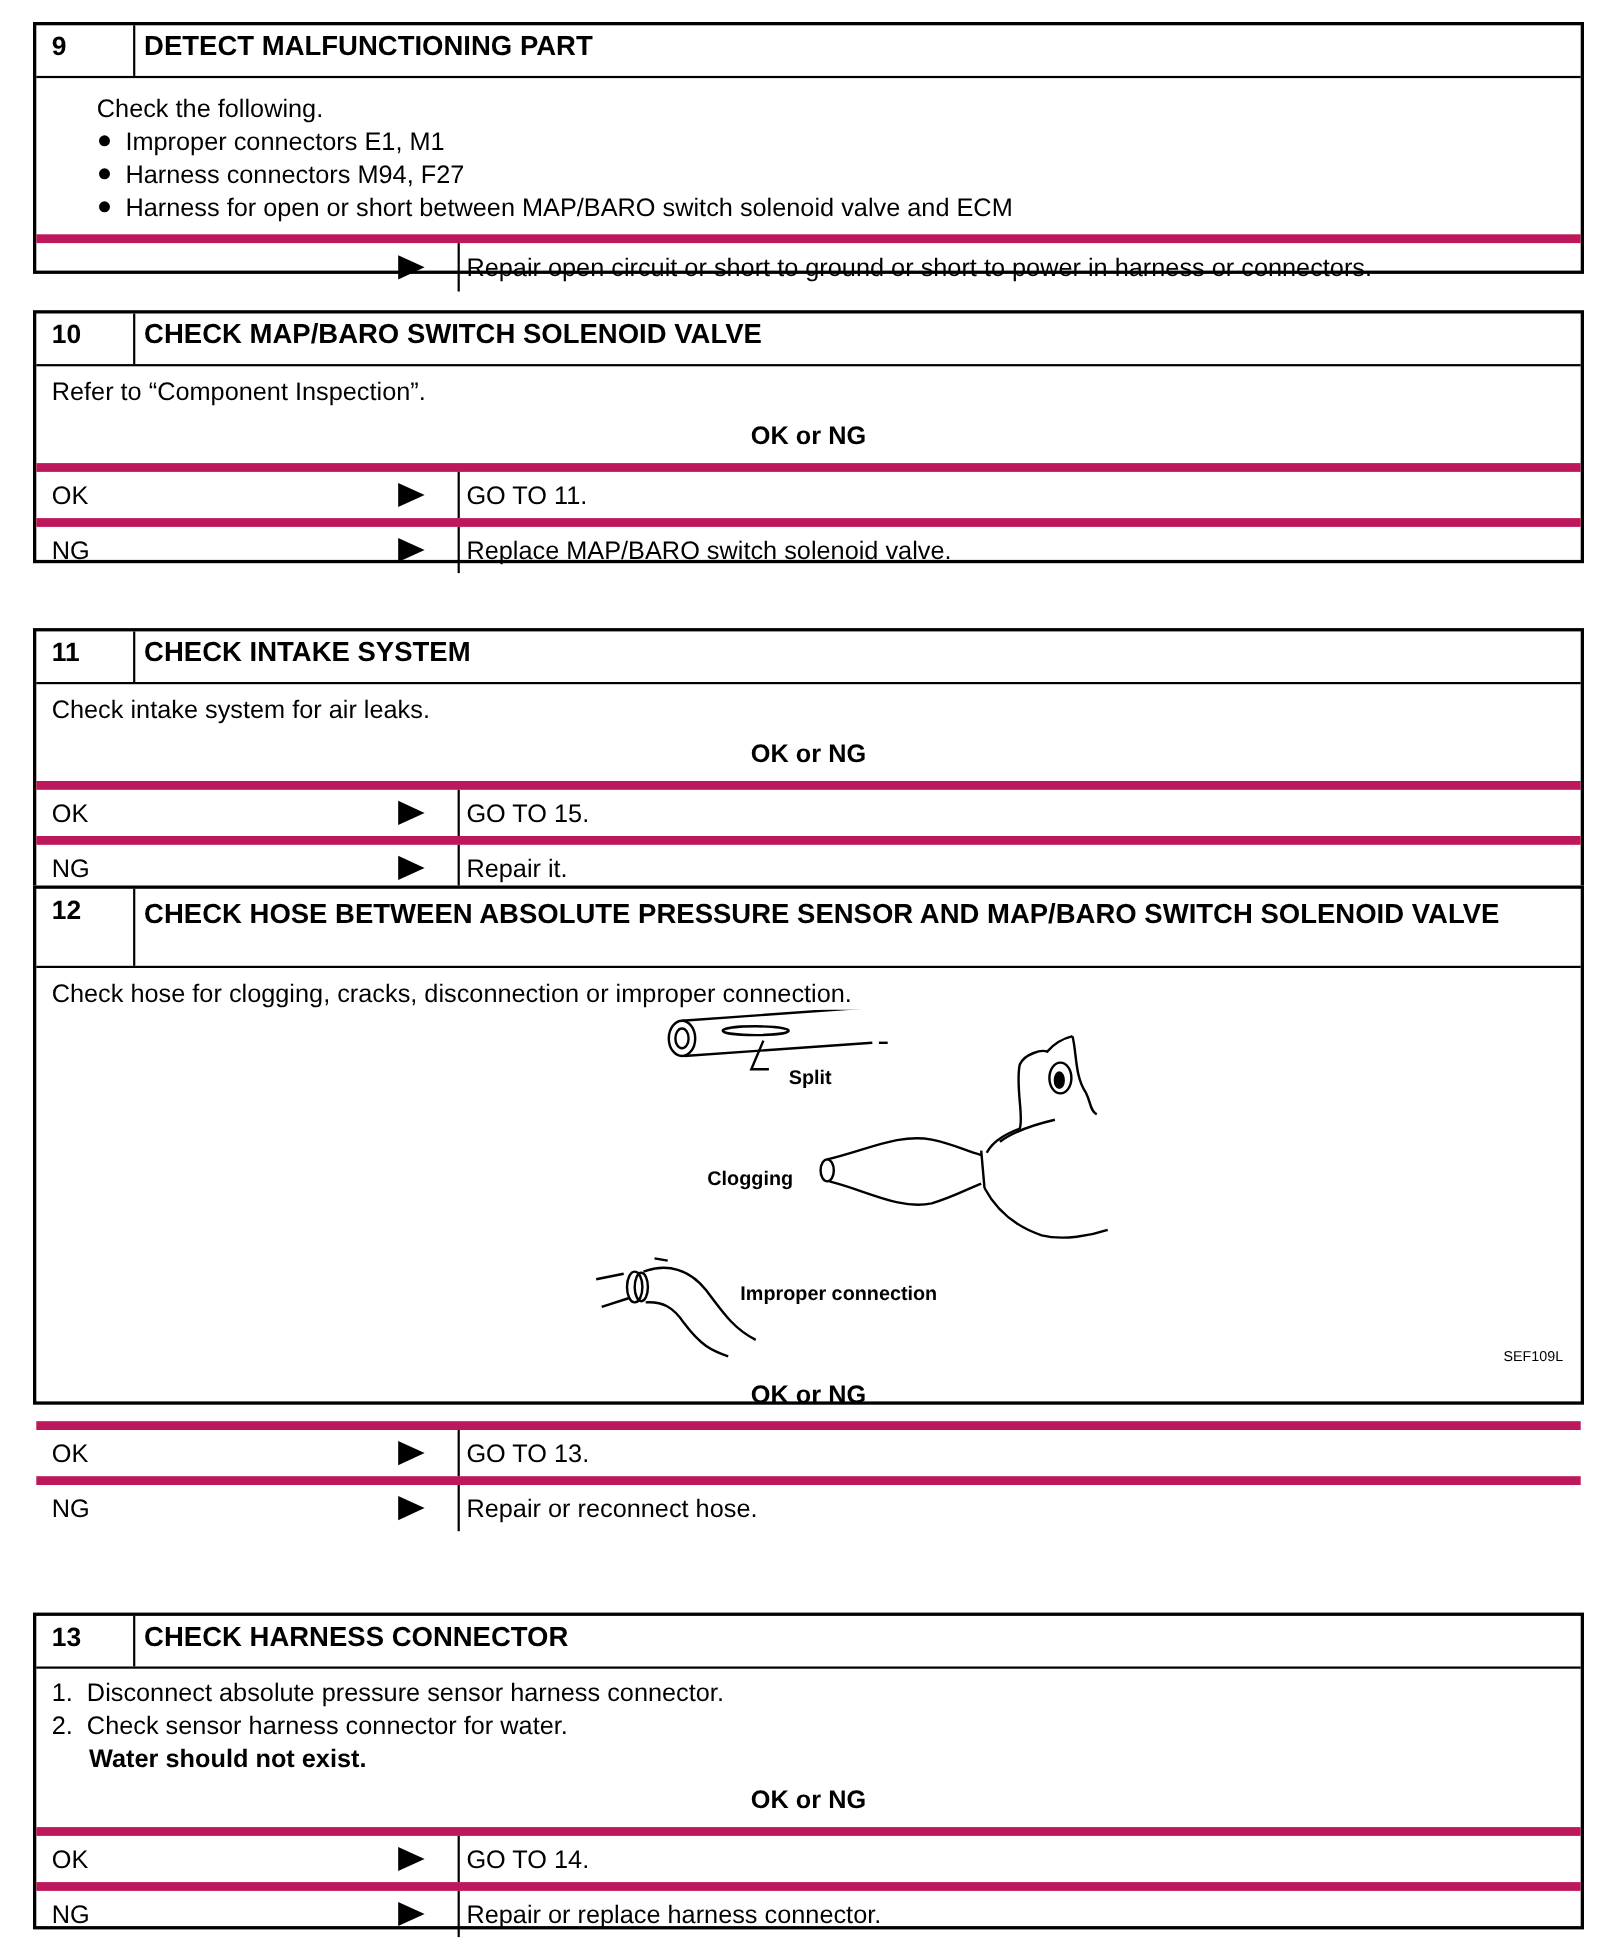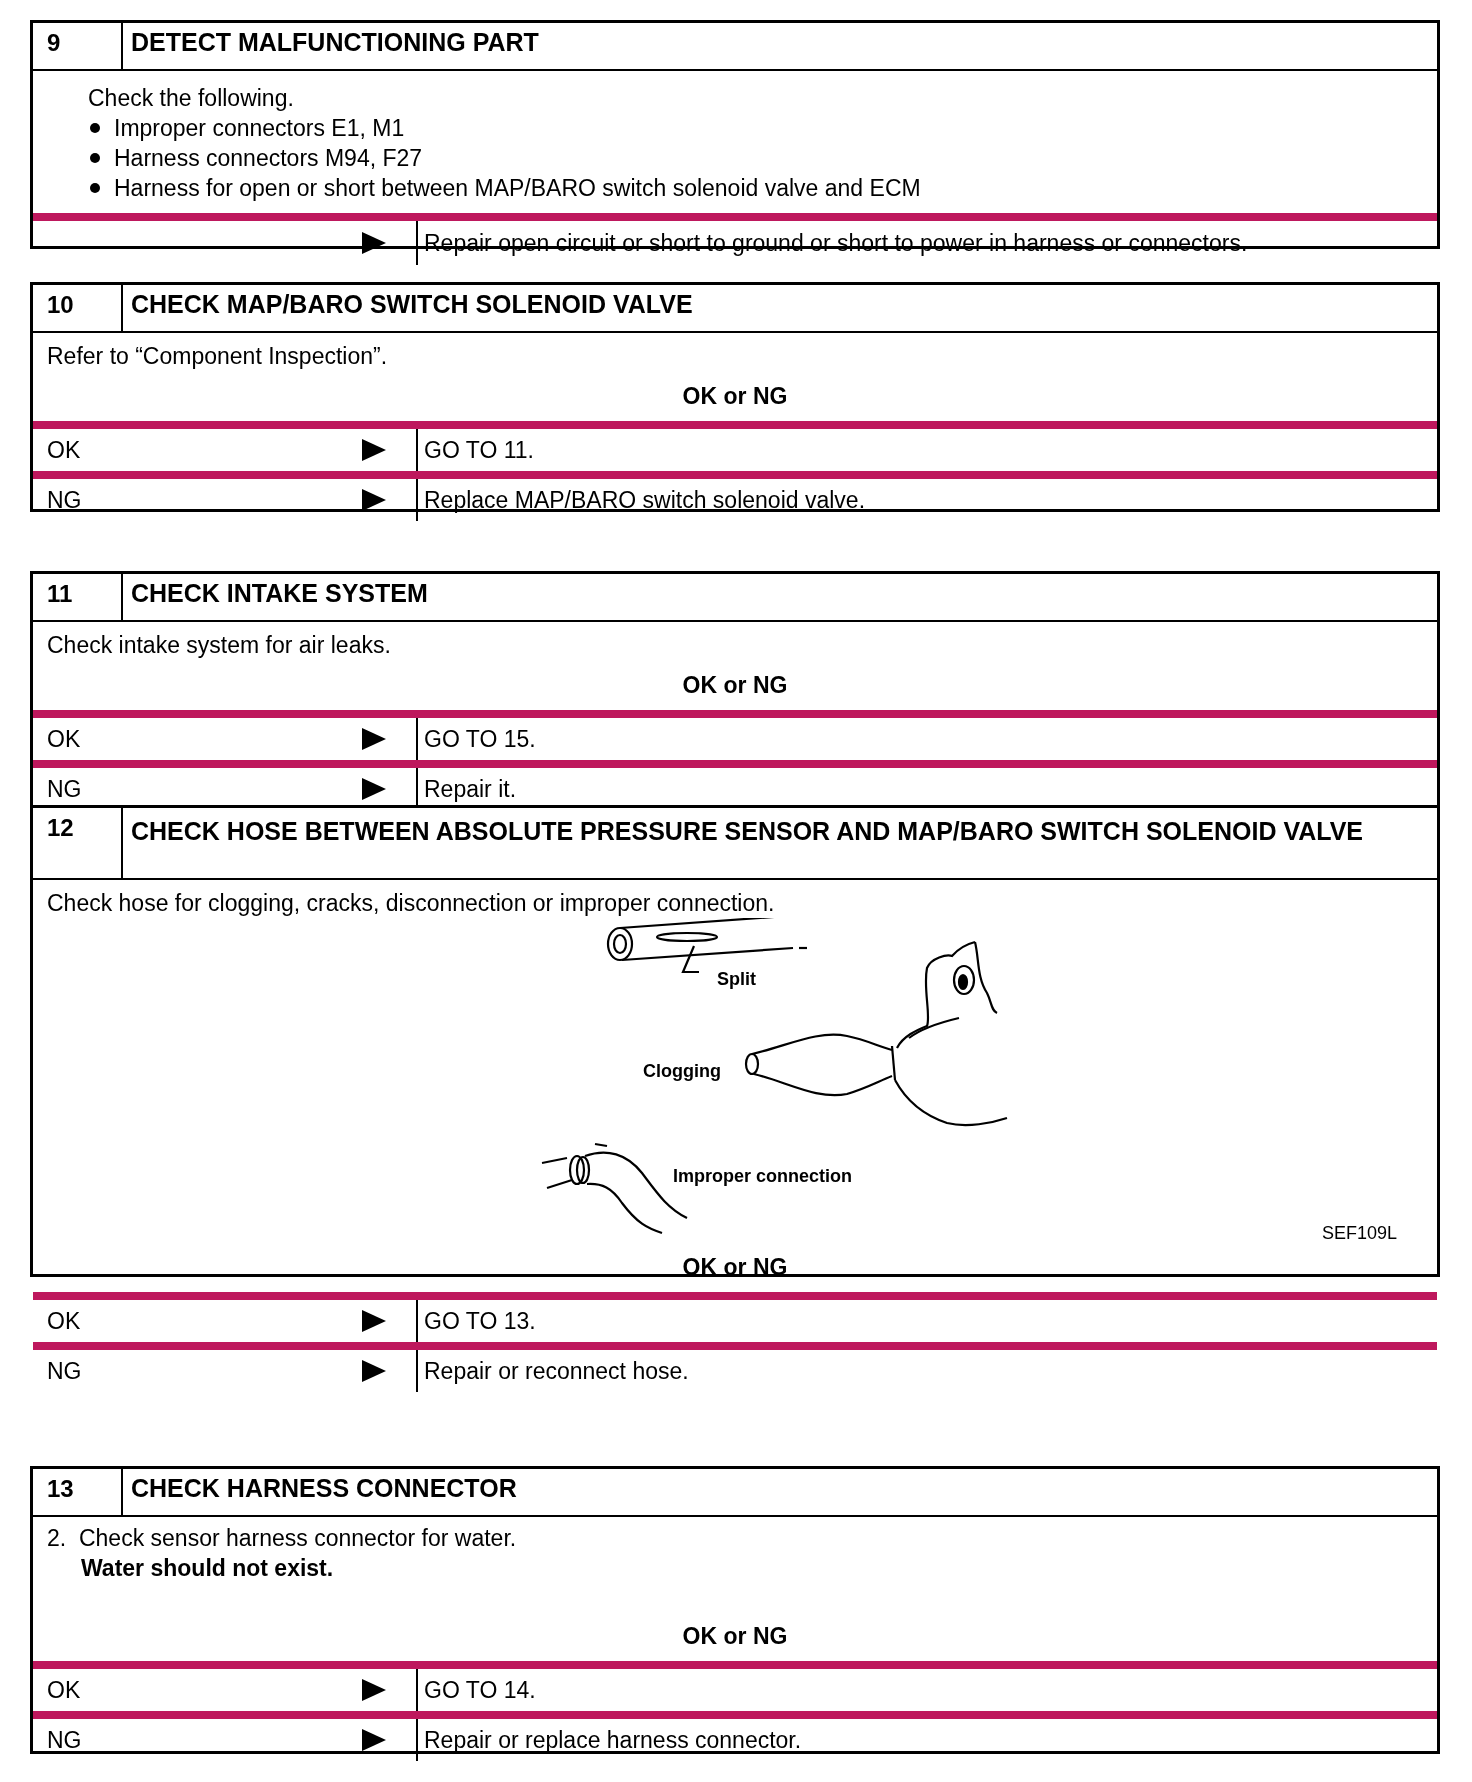--- a/index.html
+++ b/index.html
@@ -11,21 +11,21 @@
   .body { padding:8px 14px 6px 14px; font-size:23px; line-height:30px; position:relative; }
   .okng { text-align:center; font-weight:bold; font-size:23px; padding:6px 0 4px 0; }
   .row { display:flex; border-top:8px solid #be185d; height:42px; }
   .row .lbl { width:385px; box-sizing:border-box; border-right:2px solid #000; display:flex; align-items:center; justify-content:space-between; padding:0 30px 0 14px; font-size:23px; }
   .row .res { flex:1; display:flex; align-items:center; padding-left:6px; font-size:23px; }
   .arrow { width:0; height:0; border-top:11px solid transparent; border-bottom:11px solid transparent; border-left:24px solid #000; }
   .bullet { display:flex; }
   .bullet .dot { width:10px; height:10px; border-radius:50%; background:#000; margin:10px 14px 0 2px; flex:none; }
   .illus { position:relative; height:330px; }
   .illus svg { position:absolute; left:0; top:0; }
-  .fig-code { position:absolute; right:26px; bottom:0px; font-size:18px; }
+  .fig-code { position:absolute; right:2px; bottom:0px; font-size:13px; }
   .steps .bold { font-weight:bold; padding-left:34px; }
 </style>
 </head>
 <body>
 
 <div class="box" style="top:20px; height:229px;">
   <div class="hdr" style="height:46px;">
     <div class="num">9</div>
     <div class="title">DETECT MALFUNCTIONING PART</div>
   </div>
@@ -164,20 +164,21 @@
     <div class="res">Repair or reconnect hose.</div>
   </div>
 </div>
 
 <div class="box" style="top:1466px; height:288px;">
   <div class="hdr" style="height:46px;">
     <div class="num">13</div>
     <div class="title">CHECK HARNESS CONNECTOR</div>
   </div>
   <div class="body steps" style="height:88px; padding-top:6px;">
+    <div style="white-space:pre;">1.  Disconnect absolute pressure sensor harness connector.</div>
     <div style="white-space:pre;">2.  Check sensor harness connector for water.</div>
     <div class="bold">Water should not exist.</div>
   </div>
   <div class="okng" style="height:34px;">OK or NG</div>
   <div class="row">
     <div class="lbl">
         <span>OK</span>
         <span class="arrow"></span>
       </div>
     <div class="res">GO TO 14.</div>

